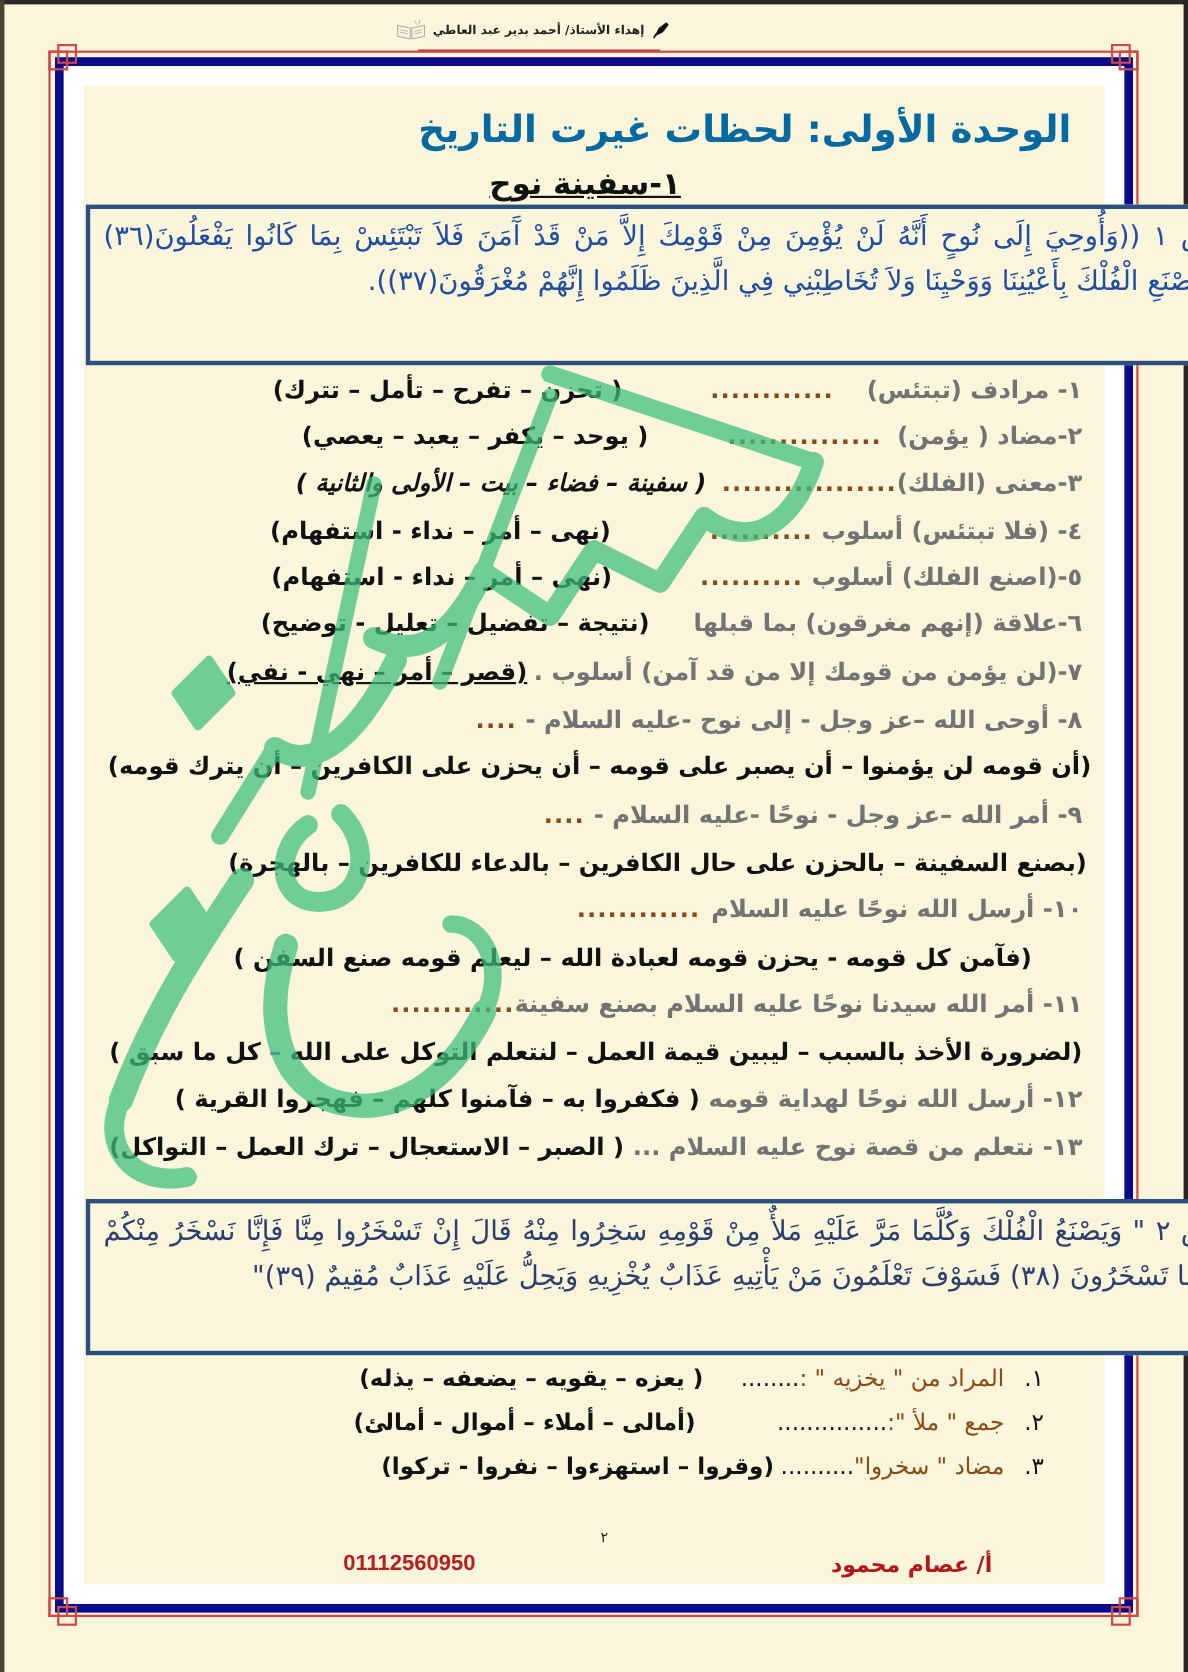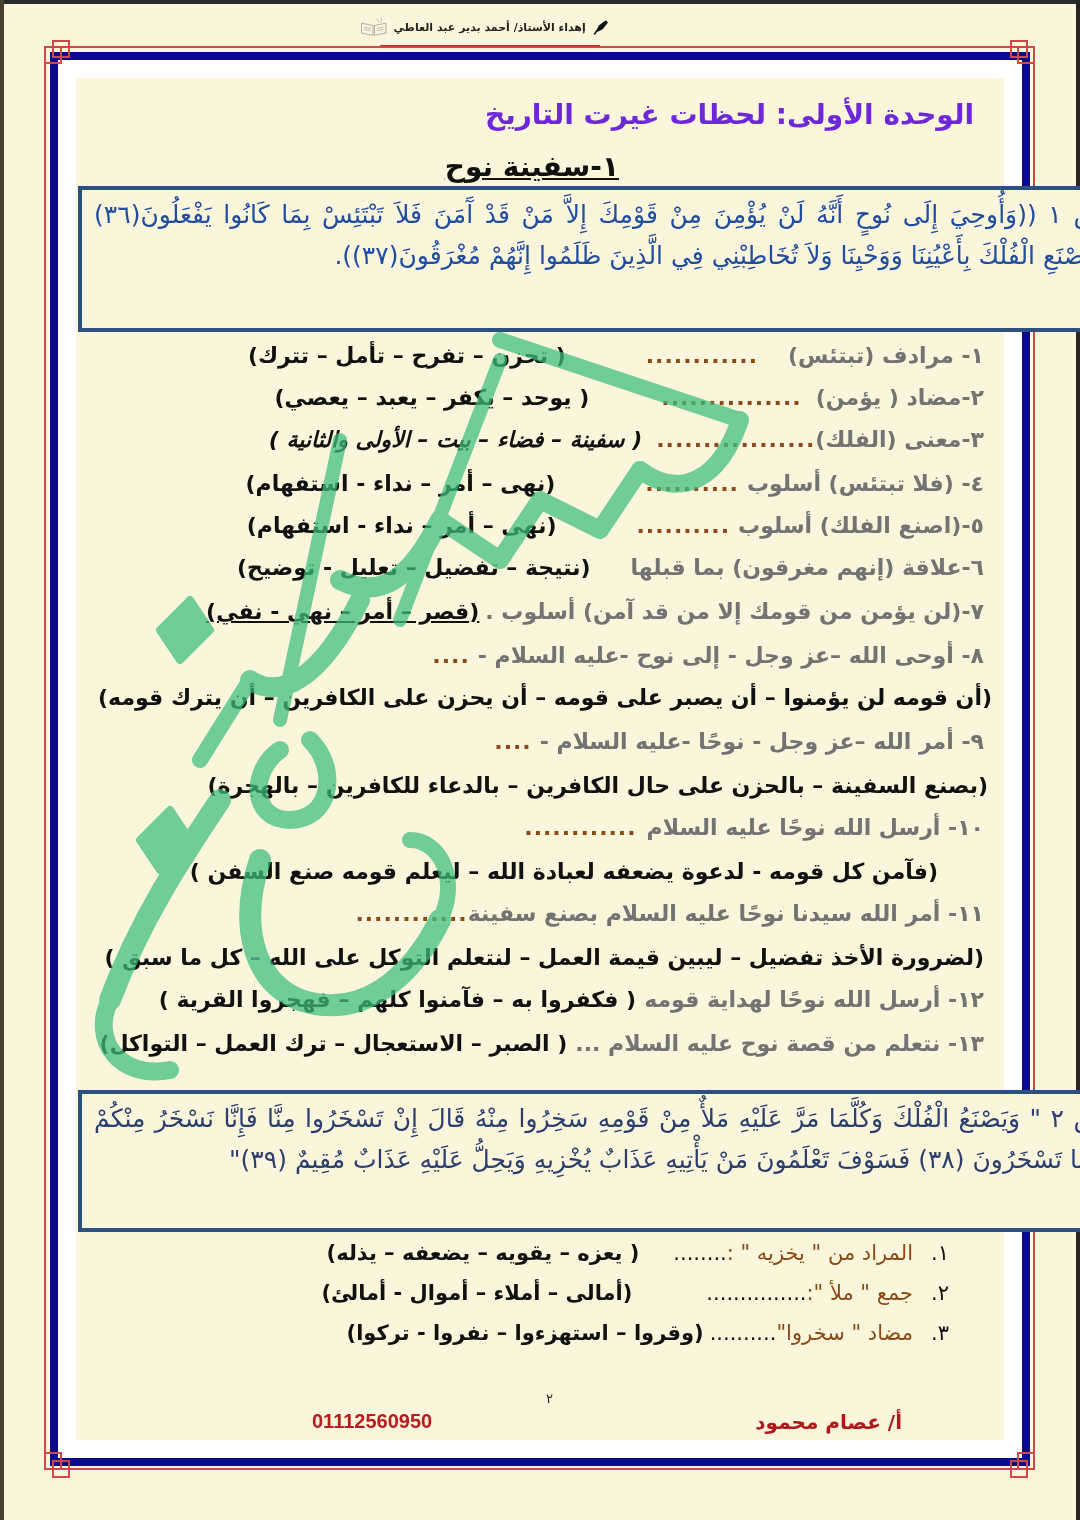--- a/index.html
+++ b/index.html
@@ -30,21 +30,21 @@
   .frame-white { position: absolute; left: 58px; top: 60px; width: 964px; height: 1398px; border: 18px solid #ffffff; box-sizing: border-box; }
   .corner { position: absolute; width: 18px; height: 18px; border: 2px solid #d04848; box-sizing: border-box; }
 
   .content {
     position: absolute; left: 76px; top: 78px; width: 928px; height: 1362px;
     direction: rtl;
   }
 
   .title-main {
     position: absolute; right: 30px; top: 20px;
-    font-size: 28px; font-weight: bold; color: #6d28d9; white-space: nowrap;
+    font-size: 34px; font-weight: bold; color: #0369a1; white-space: nowrap;
   }
   .title-sub {
     position: absolute; right: 385px; top: 72px;
     font-size: 28px; font-weight: bold; color: #111; text-decoration: underline; white-space: nowrap;
   }
 
   .verse-box {
     position: absolute; left: 2px; width: 1044px;
     border: 4px solid #2b4f7f; box-sizing: border-box;
     color: #1f4da0; font-size: 25px; line-height: 41px;
@@ -170,27 +170,27 @@
   <div class="full-line" style="top:600px;right:12px;">(أن قومه لن يؤمنوا – أن يصبر على قومه – أن يحزن على الكافرين – أن يترك قومه)</div>
   <div class="q-line" style="top:644px;">
     <span class="prompt">٩-   أمر الله –عز وجل - نوحًا -عليه السلام -</span>
     <span class="dots" style="margin-right:8px;">....</span>
   </div>
   <div class="full-line" style="top:688px;right:16px;">(بصنع السفينة – بالحزن على حال الكافرين – بالدعاء للكافرين – بالهجرة)</div>
   <div class="q-line" style="top:730px;">
     <span class="prompt">١٠- أرسل الله نوحًا عليه السلام</span>
     <span class="dots" style="margin-right:10px;">............</span>
   </div>
-  <div class="full-line" style="top:774px;right:66px;">(فآمن كل قومه - لدعوة يضعفه لعبادة الله – ليعلم قومه صنع السفن )</div>
+  <div class="full-line" style="top:774px;right:66px;">(فآمن كل قومه - يحزن قومه لعبادة الله – ليعلم قومه صنع السفن )</div>
   <div class="q-line" style="top:816px;">
     <span class="prompt">١١- أمر الله سيدنا نوحًا عليه السلام بصنع سفينة</span>
     <span class="dots">............</span>
   </div>
   <div class="full-line" style="top:860px;right:20px;">
-    <span>(لضرورة الأخذ تفضيل – ليبين قيمة العمل – لنتعلم التوكل على الله </span><span class="dash-purple">–</span><span> كل ما سبق )</span>
+    <span>(لضرورة الأخذ بالسبب – ليبين قيمة العمل – لنتعلم التوكل على الله </span><span class="dash-purple">–</span><span> كل ما سبق )</span>
   </div>
   <div class="q-line" style="top:902px;">
     <span class="prompt">١٢- أرسل الله نوحًا لهداية قومه</span>
     <span class="choices" style="margin-right:8px;">( فكفروا به – فآمنوا كلهم – فهجروا القرية )</span>
   </div>
   <div class="q-line" style="top:946px;">
     <span class="prompt">١٣- نتعلم من قصة نوح عليه السلام ...</span>
     <span class="choices" style="margin-right:8px;">( الصبر – الاستعجال – ترك العمل – التواكل)</span>
   </div>
 

